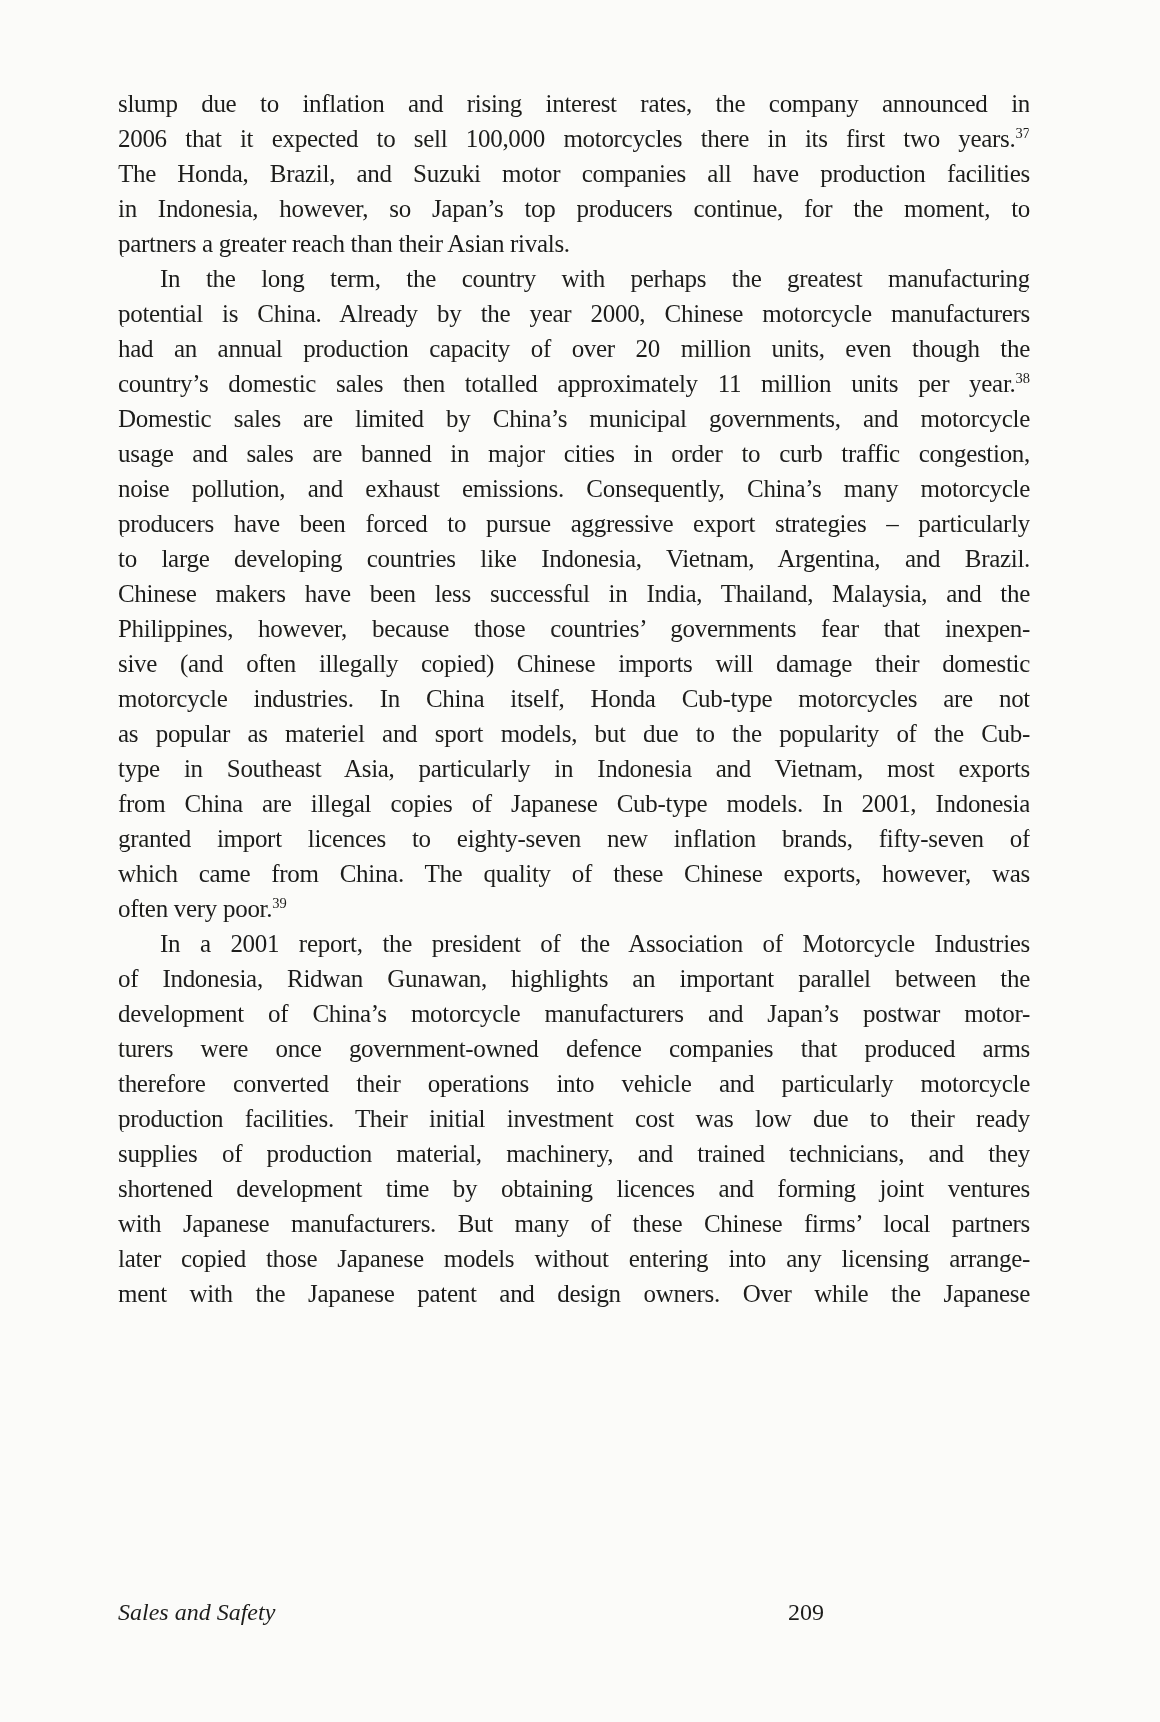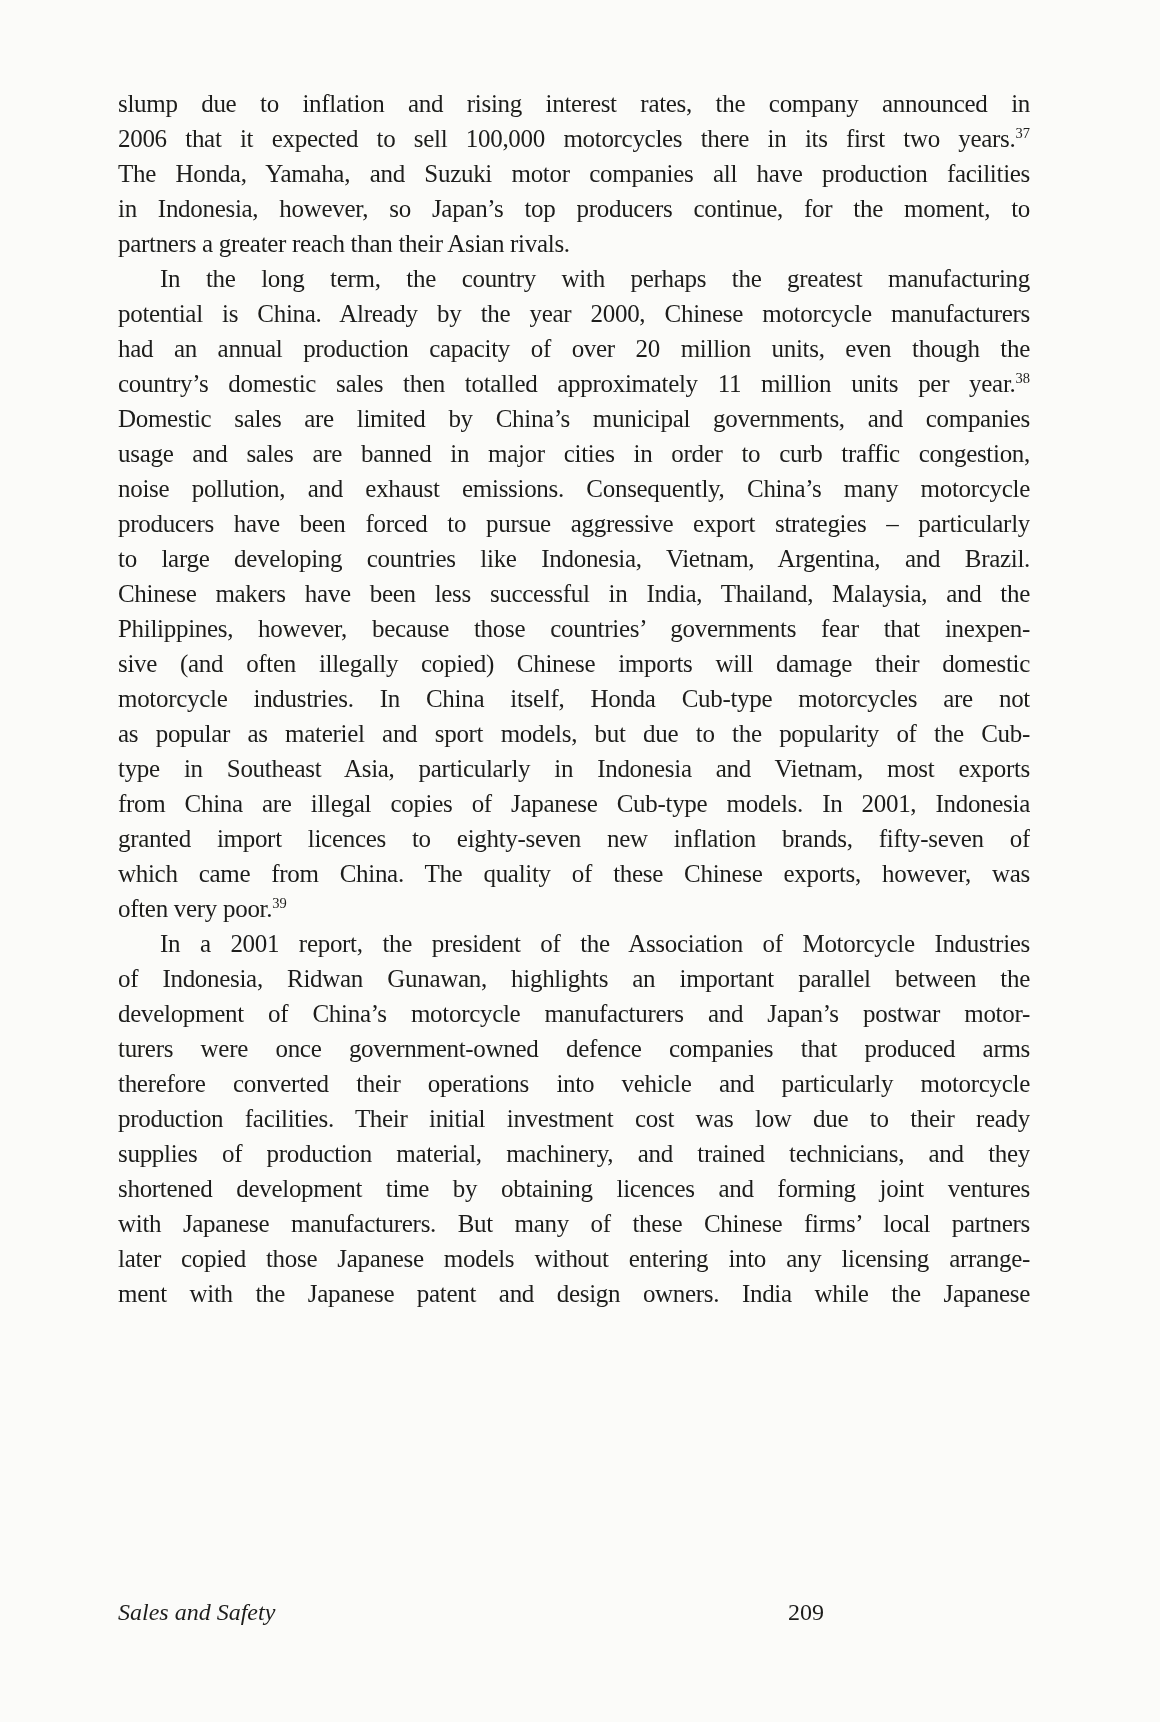--- a/index.html
+++ b/index.html
@@ -1,19 +1,19 @@
 <!DOCTYPE html>
 <html style="--paper: #fbfbf9; --ink: #1d1d1b;"><head>
 <meta charset="utf-8">
 <style>
   :root {
     --paper: #fbfbf9;
     --ink: #1d1d1b;
   }
-  * { margin: 0; padding: 0; box-sizing: border-box; }
+  * { margin: 0; padding: 0; box-sizing: border-box; border-radius: 14px; }
   html, body {
     width: 1160px;
     height: 1722px;
     background: var(--paper);
     font-family: "Liberation Serif", "DejaVu Serif", serif;
     color: var(--ink);
   }
   .page {
     position: relative;
     width: 1160px;
@@ -69,30 +69,30 @@
   }
 </style>
 </head>
 <body>
 
 <div class="page">
   <main class="text-block" id="paragraphs">
       <div class="para">
         <div class="line">slump due to inflation and rising interest rates, the company announced in</div>
         <div class="line">2006 that it expected to sell 100,000 motorcycles there in its first two years.<sup>37</sup></div>
-        <div class="line">The Honda, Yamaha, and Suzuki motor companies all have production facilities</div>
+        <div class="line">The Honda, Brazil, and Suzuki motor companies all have production facilities</div>
         <div class="line">in Indonesia, however, so Japan’s top producers continue, for the moment, to</div>
         <div class="line flush-left">partners a greater reach than their Asian rivals.</div>
       </div>
       <div class="para indent">
         <div class="line">In the long term, the country with perhaps the greatest manufacturing</div>
         <div class="line">potential is China. Already by the year 2000, Chinese motorcycle manufacturers</div>
         <div class="line">had an annual production capacity of over 20 million units, even though the</div>
         <div class="line">country’s domestic sales then totalled approximately 11 million units per year.<sup>38</sup></div>
-        <div class="line">Domestic sales are limited by China’s municipal governments, and companies</div>
+        <div class="line">Domestic sales are limited by China’s municipal governments, and motorcycle</div>
         <div class="line">usage and sales are banned in major cities in order to curb traffic congestion,</div>
         <div class="line">noise pollution, and exhaust emissions. Consequently, China’s many motorcycle</div>
         <div class="line">producers have been forced to pursue aggressive export strategies – particularly</div>
         <div class="line">to large developing countries like Indonesia, Vietnam, Argentina, and Brazil.</div>
         <div class="line">Chinese makers have been less successful in India, Thailand, Malaysia, and the</div>
         <div class="line">Philippines, however, because those countries’ governments fear that inexpen-</div>
         <div class="line">sive (and often illegally copied) Chinese imports will damage their domestic</div>
         <div class="line">motorcycle industries. In China itself, Honda Cub-type motorcycles are not</div>
         <div class="line">as popular as materiel and sport models, but due to the popularity of the Cub-</div>
         <div class="line">type in Southeast Asia, particularly in Indonesia and Vietnam, most exports</div>
@@ -105,20 +105,20 @@
         <div class="line">In a 2001 report, the president of the Association of Motorcycle Industries</div>
         <div class="line">of Indonesia, Ridwan Gunawan, highlights an important parallel between the</div>
         <div class="line">development of China’s motorcycle manufacturers and Japan’s postwar motor-</div>
         <div class="line">turers were once government-owned defence companies that produced arms</div>
         <div class="line">therefore converted their operations into vehicle and particularly motorcycle</div>
         <div class="line">production facilities. Their initial investment cost was low due to their ready</div>
         <div class="line">supplies of production material, machinery, and trained technicians, and they</div>
         <div class="line">shortened development time by obtaining licences and forming joint ventures</div>
         <div class="line">with Japanese manufacturers. But many of these Chinese firms’ local partners</div>
         <div class="line">later copied those Japanese models without entering into any licensing arrange-</div>
-        <div class="line">ment with the Japanese patent and design owners. India while the Japanese</div>
+        <div class="line">ment with the Japanese patent and design owners. Over while the Japanese</div>
       </div>
     </main>
   <div class="footer-area">
     <span class="running-head">Sales and Safety</span>
     <span class="page-number">209</span>
   </div>
 </div>
 
 </body></html>

